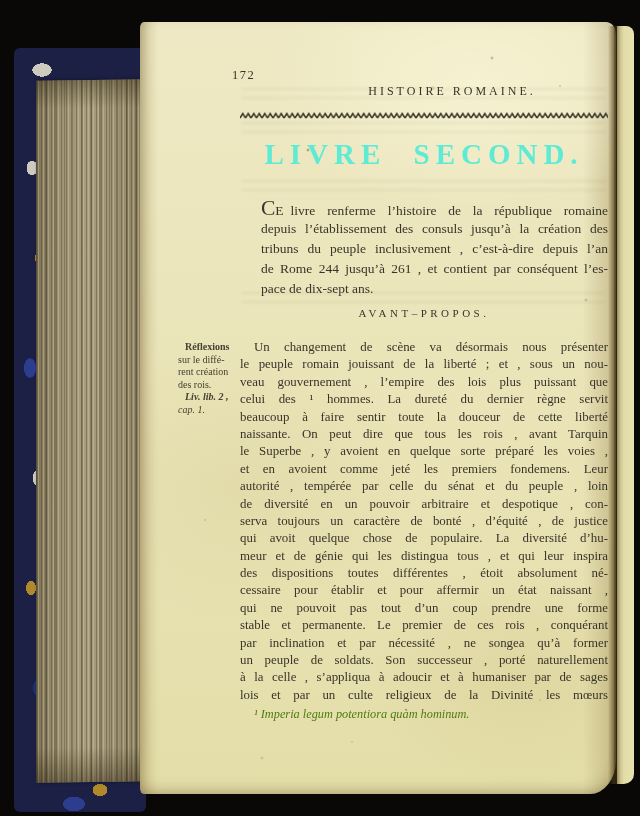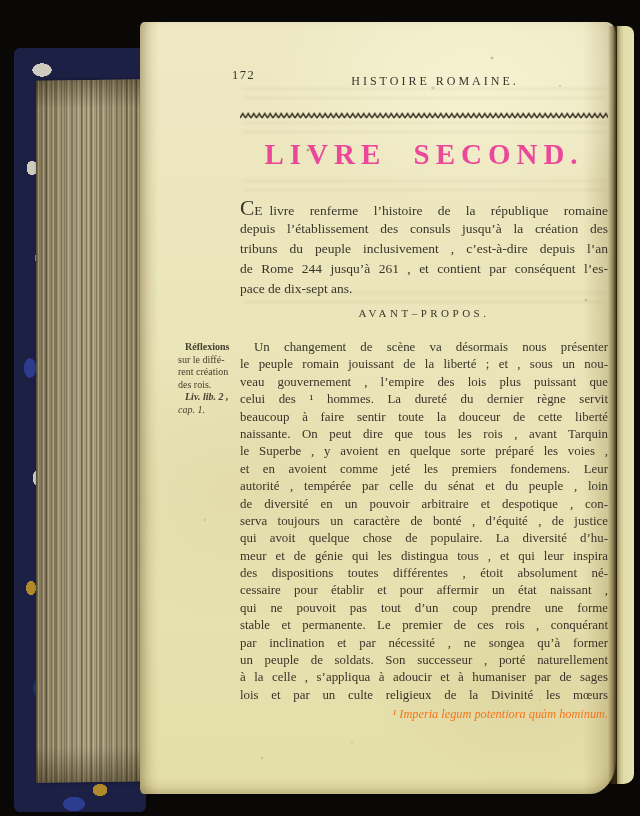--- a/index.html
+++ b/index.html
@@ -88,49 +88,49 @@
     position:absolute;left:2px;right:2px;opacity:.16;filter:blur(1.6px);pointer-events:none;
     background:repeating-linear-gradient(180deg,rgba(104,96,62,.55) 0 2.5px,transparent 2.5px 9px);
   }
   .s1{top:88px;height:15px;}
   .s2{top:122px;height:16px;}
   .s3{top:180px;height:18px;}
   .s4{top:292px;height:12px;}
 
   .pagehead{position:absolute;top:68px;left:0;width:100%;height:17px;font-size:12.5px;}
   .pagenum{position:absolute;left:-8px;top:0;letter-spacing:1.5px;}
-  .runhead{position:absolute;left:50%;top:6px;transform:translateX(-50%);margin-left:11px;
+  .runhead{position:absolute;left:50%;top:16px;transform:translateX(-50%);margin-left:28px;
            letter-spacing:3px;font-size:12px;white-space:nowrap;}
 
   .ornament{position:absolute;top:106px;left:0;width:100%;height:8px;}
 
   .title{position:absolute;top:138px;left:0;width:100%;margin:0;text-align:center;
          font-size:29px;font-weight:bold;letter-spacing:6px;word-spacing:14px;
-         color:#ec4899;white-space:nowrap;}
+         color:#5eead4;white-space:nowrap;}
 
   .intro{position:absolute;top:201px;left:0;width:100%;font-size:13.5px;}
-  .iline{height:20px;overflow:visible;white-space:nowrap;}
+  .iline{height:20px;overflow:visible;white-space:nowrap;margin-left:21px;}
   .jl{text-align:justify;text-align-last:justify;white-space:normal;}
   .lead-cap{font-size:21.5px;line-height:14px;}
   .lead-rest{margin-left:7px;}
 
   .avant{position:absolute;top:307px;left:0;width:100%;text-align:center;
          font-size:11px;letter-spacing:3.5px;color:#3b362c;}
 
   .marginnote{position:absolute;top:341px;left:-62px;width:64px;font-size:10px;color:#45402f;}
   .mline{height:12.6px;white-space:nowrap;}
   .marginnote .mline:first-child{text-indent:7px;font-weight:bold;}
   .citation .mline{font-style:italic;}
 
   .bodypara{position:absolute;top:340px;left:0;width:100%;font-size:12.9px;}
   .bline{height:17.4px;overflow:visible;}
   .bodypara .bline:first-child{text-indent:14px;}
 
   .footnote{position:absolute;top:707px;left:0;width:100%;font-size:12.3px;font-style:italic;
-            text-indent:14px;color:#f97316;text-align:right;}
+            text-indent:14px;color:#4d7c0f;}
 </style>
 </head>
 <body>
 
 <div class="scene">
 
   <div class="cover"></div>
   <div class="stack"></div>
   <div class="facing"></div>
   <div class="page"></div>

